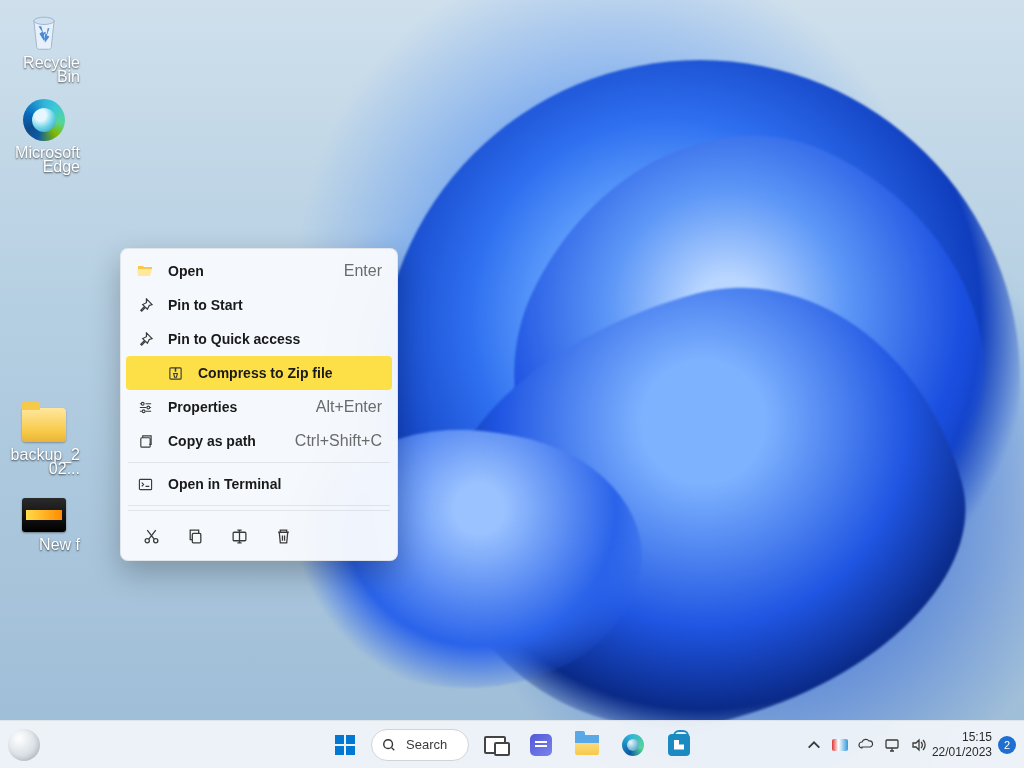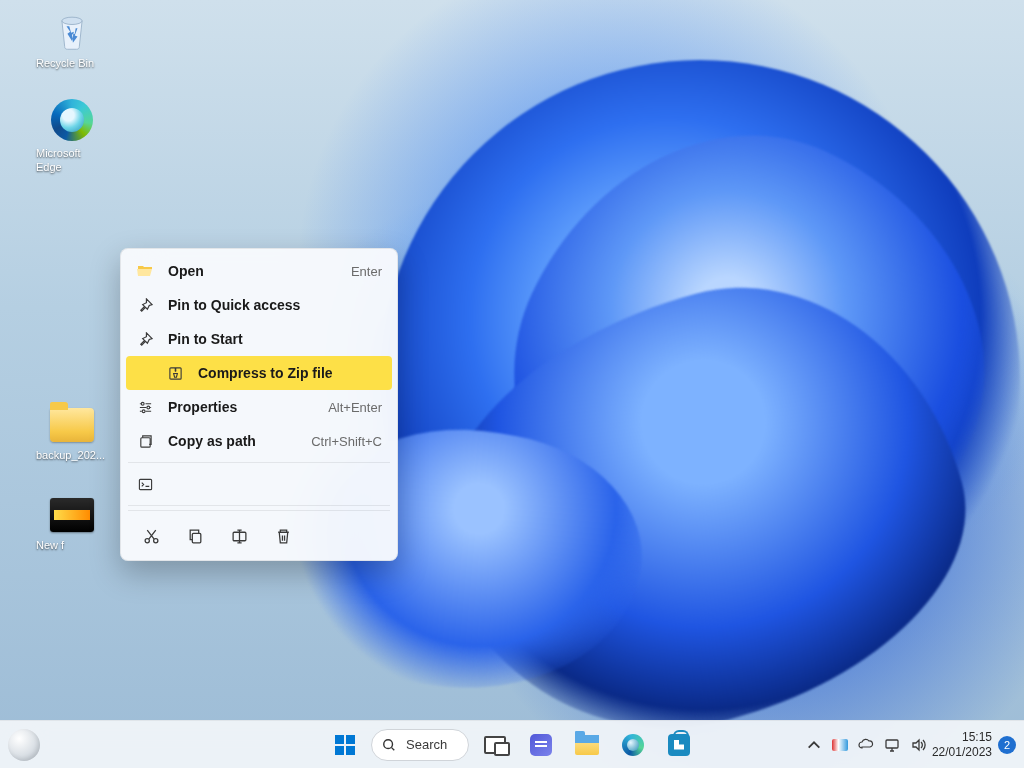--- a/index.html
+++ b/index.html
@@ -24,21 +24,21 @@
      background:radial-gradient(circle at 40% 40%, #b9d6ff 0 8%, #5e98f7 30%, #1a4ee0 60%, transparent 72%);
      border-radius:45% 55% 50% 50%/55% 45% 55% 45%; transform:rotate(25deg);}
 .s3{ left:440px; top:300px; width:520px; height:420px;
      background:radial-gradient(circle at 55% 30%, #7db2ff 0 15%, #1f55e2 50%, #0a2a88 70%, transparent 80%);
      border-radius:60% 40% 55% 45%/45% 60% 40% 55%; transform:rotate(-15deg);}
 .s4{ left:300px; top:430px; width:340px; height:260px;
      background:radial-gradient(circle at 50% 30%, #9ac2ff 0 10%, #2a63ea 55%, transparent 75%);
      border-radius:55% 45% 60% 40%; transform:rotate(10deg);}
 
 
-.di { position:absolute; width:76px; text-align:left; color:#fff; font-size:11px; text-shadow:0 1px 2px rgba(0,0,0,.7); cursor:pointer;margin-left:28px; }
+.di { position:absolute; width:76px; text-align:right; color:#fff; font-size:16px; text-shadow:0 1px 2px rgba(0,0,0,.7); cursor:pointer; }
 .di .ic { width:44px; height:44px; margin:0 auto 4px; display:flex; align-items:center; justify-content:center; }
 .di .lbl { line-height:14px; word-wrap:break-word; padding:0 2px; }
 
 
 .bin svg{width:44px;height:44px;}
 
 .edge-ic{width:42px;height:42px;border-radius:50%;
   background:conic-gradient(from 200deg,#0c59a4 0deg,#114a8b 40deg,#0669bc 90deg,#31b4da 160deg,#3cc9d6 200deg,#55d696 260deg,#7fba00 300deg,#0c59a4 360deg);
   position:relative;}
 .edge-ic::after{content:"";position:absolute;left:9px;top:9px;width:24px;height:24px;border-radius:50%;
@@ -57,21 +57,21 @@
   position:absolute; left:120px; top:248px; width:278px;
   background:rgba(248,250,253,.96); backdrop-filter:blur(20px);
   border:1px solid rgba(0,0,0,.08); border-radius:8px;
   box-shadow:0 12px 30px rgba(0,0,0,.25);
   padding:5px; font-size:14px; color:#1a1a1a;
 }
 .mi{display:flex;align-items:center;height:34px;border-radius:4px;padding:0 10px;cursor:pointer;}
 .mi.hl{background:#fde047;padding-left:40px;}
 .mi .micon{width:18px;height:18px;margin-right:14px;display:flex;align-items:center;justify-content:center;color:#3a3a3a;}
 .mi .mtxt{flex:1;font-weight:bold;}
-.mi .macc{font-size:13px;color:#6b6b6b;text-align:center;}
+.mi .macc{font-size:16px;color:#6b6b6b;text-align:center;}
 .sep{height:1px;background:rgba(0,0,0,.08);margin:4px 2px;}
 .actrow{display:flex;gap:6px;padding:4px 6px 2px;}
 .actbtn{width:38px;height:34px;border-radius:4px;display:flex;align-items:center;justify-content:center;cursor:pointer;color:#3a3a3a;}
 
 
 #taskbar{position:absolute;left:0;right:0;bottom:0;height:48px;background:rgba(243,246,250,.92);backdrop-filter:blur(20px);border-top:1px solid rgba(0,0,0,.05);display:flex;align-items:center;}
 .tb-center{position:absolute;left:50%;transform:translateX(-50%);display:flex;align-items:center;gap:6px;}
 .tbtn{width:40px;height:40px;border-radius:4px;display:flex;align-items:center;justify-content:center;cursor:pointer;}
 .searchpill{height:32px;border-radius:16px;background:#fff;border:1px solid #d0d4d9;display:flex;align-items:center;padding:0 14px 0 10px;gap:10px;font-size:13px;color:#3a3a3a;cursor:pointer;min-width:98px;}
 .tb-left{position:absolute;left:8px;display:flex;align-items:center;}
@@ -149,29 +149,29 @@
         </span>
       <span class="mtxt">Open</span>
       <span class="macc">Enter</span>
     </div>
     <div class="mi">
       <span class="micon">
           <svg viewBox="0 0 16 16" width="15" height="15" fill="none" stroke="currentColor" stroke-width="1.3">
             <path d="M9 1l6 6-3 1-2 4-2-2-4 4-1-1 4-4-2-2 4-2z"></path>
           </svg>
         </span>
-      <span class="mtxt">Pin to Quick access</span>
+      <span class="mtxt">Pin to Start</span>
     </div>
     <div class="mi">
       <span class="micon">
           <svg viewBox="0 0 16 16" width="15" height="15" fill="none" stroke="currentColor" stroke-width="1.3">
             <path d="M9 1l6 6-3 1-2 4-2-2-4 4-1-1 4-4-2-2 4-2z"></path>
           </svg>
         </span>
-      <span class="mtxt">Pin to Start</span>
+      <span class="mtxt">Pin to Quick access</span>
     </div>
     <div class="mi hl">
       <span class="micon">
           <svg viewBox="0 0 16 16" width="15" height="15" fill="none" stroke="currentColor" stroke-width="1.2">
             <rect x="2" y="2" width="12" height="12" rx="1"></rect>
             <path d="M8 2v4M7 3h2M7 5h2M6 8h4l-1 4h-2z"></path>
           </svg>
         </span>
       <span class="mtxt">Compress to Zip file</span>
     </div>
@@ -200,20 +200,21 @@
       <span class="macc">Ctrl+Shift+C</span>
     </div>
     <div class="sep"></div>
     <div class="mi">
       <span class="micon">
           <svg viewBox="0 0 16 16" width="15" height="15" fill="none" stroke="currentColor" stroke-width="1.2">
             <rect x="1.5" y="2.5" width="13" height="11" rx="1"></rect>
             <path d="M4 6l2 2-2 2M8 10h4"></path>
           </svg>
         </span>
+      <span class="mtxt">Open in Terminal</span>
     </div>
     <div class="sep"></div>
     <div class="sep"></div>
     <div class="actrow">
       <div class="actbtn">
           <svg viewBox="0 0 16 16" width="17" height="17" fill="none" stroke="currentColor" stroke-width="1.2">
             <circle cx="4" cy="12" r="2"></circle>
             <circle cx="12" cy="12" r="2"></circle>
             <path d="M5.5 10.5L12 2M10.5 10.5L4 2"></path>
           </svg>

